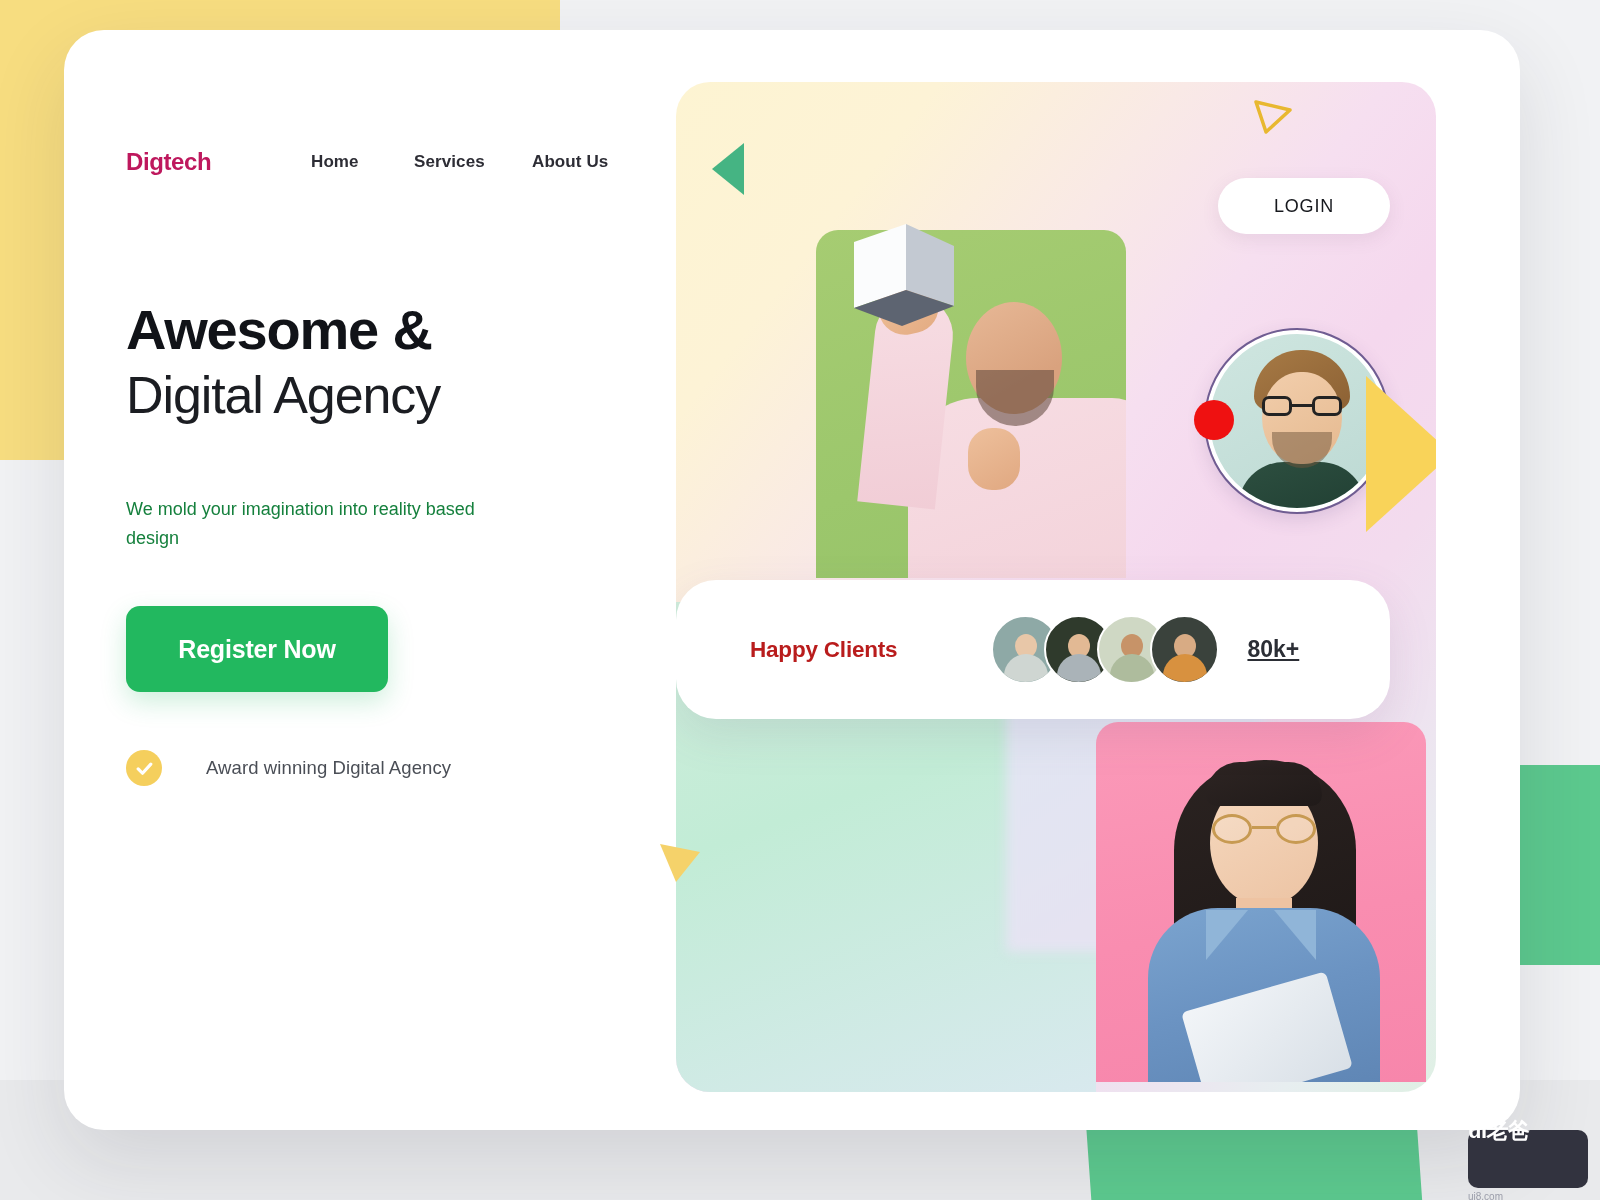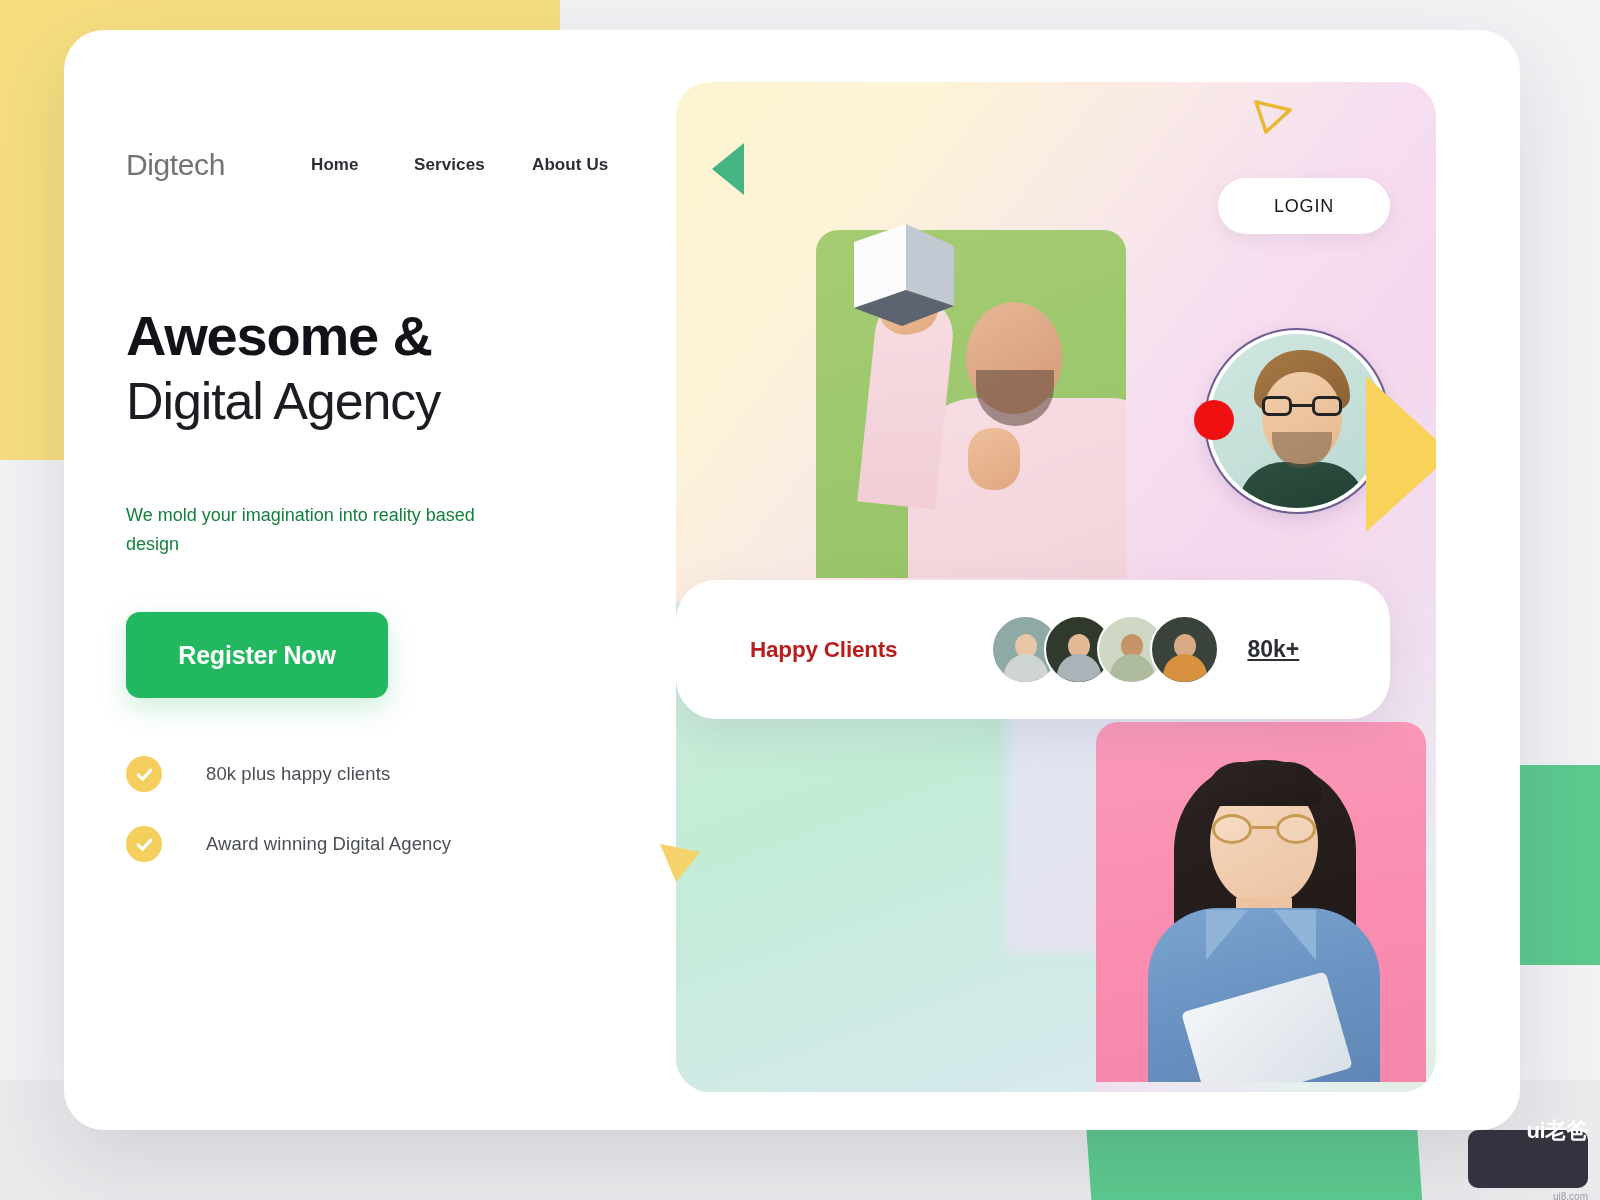--- a/index.html
+++ b/index.html
@@ -40,21 +40,21 @@
     background:#ffffff; border-radius:40px;
     box-shadow:0 30px 80px rgba(40,45,60,.12);
     overflow:hidden;
   }
 
   
   .left-col { position:absolute; left:62px; top:118px; width:560px; }
 
   .nav-row { display:flex; align-items:center; gap:0; }
   .brand {
-    font-size:30px; font-weight:normal; color:#737373;
+    font-size:24px; font-weight:bold; color:#be185d;
     letter-spacing:-.4px; width:185px;
   }
   .nav-links { display:flex; align-items:center; gap:0; }
   .nav-link {
     font-size:17px; font-weight:bold; color:#2d2d35;
     letter-spacing:.1px; cursor:pointer;
   }
   .nav-link + .nav-link { margin-left:0; }
   .nav-link:nth-child(1){ width:103px; }
   .nav-link:nth-child(2){ width:118px; }
@@ -335,21 +335,21 @@
     position:absolute; left:592px; top:806px;
     width:48px; height:48px; z-index:6;
   }
 
   
   .watermark {
     position:absolute; right:12px; bottom:12px;
     width:120px; height:58px; border-radius:10px;
     background:#32333f;
     display:flex; flex-direction:column;
-    align-items:flex-end; justify-content:center;
+    align-items:flex-start; justify-content:center;
     z-index:20;
     gap:44px;
   }
   .wm-main { color:#ffffff; font-size:22px; font-weight:bold; letter-spacing:-.5px; }
   .wm-sub { color:#9b9daa; font-size:10px; margin-top:1px; }
 </style>
 </head>
 <body>
 
 <div class="bg-layer">
@@ -375,28 +375,20 @@
     <div class="headline">
       <div class="hl-1">Awesome &amp;</div>
       <div class="hl-3">Digital Agency</div>
     </div>
 
     <div class="subtext">We mold your imagination into reality based design</div>
 
     <button class="cta-btn">Register Now</button>
 
     <div class="features">
-      <div class="feature-row">
-        <span class="check-circle" style="background:#f5cf5d">
-          <svg viewBox="0 0 24 24" fill="none">
-              <path d="M4 12.5 L9.5 18 L20 6.5" stroke="#ffffff" stroke-width="4" stroke-linecap="round" stroke-linejoin="round"></path>
-            </svg>
-        </span>
-        <span class="feature-label">80k plus happy clients</span>
-      </div>
       <div class="feature-row">
         <span class="check-circle" style="background:#f5cf5d">
           <svg viewBox="0 0 24 24" fill="none">
               <path d="M4 12.5 L9.5 18 L20 6.5" stroke="#ffffff" stroke-width="4" stroke-linecap="round" stroke-linejoin="round"></path>
             </svg>
         </span>
         <span class="feature-label">Award winning Digital Agency</span>
       </div>
     </div>
   </div>

